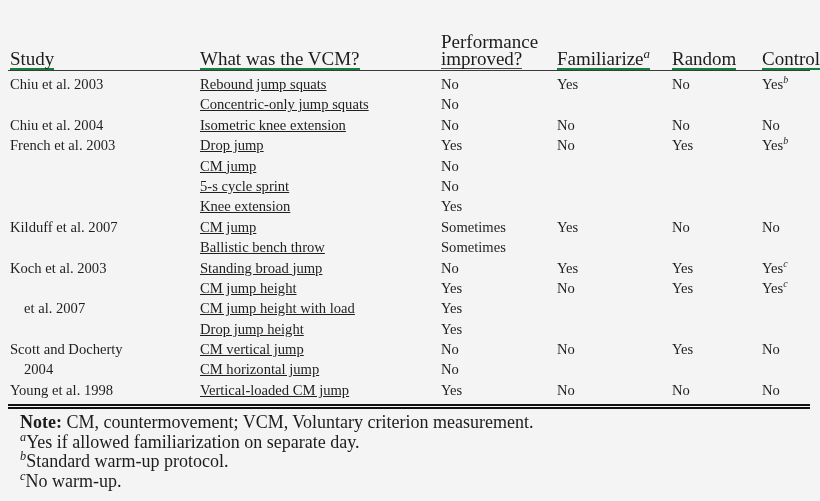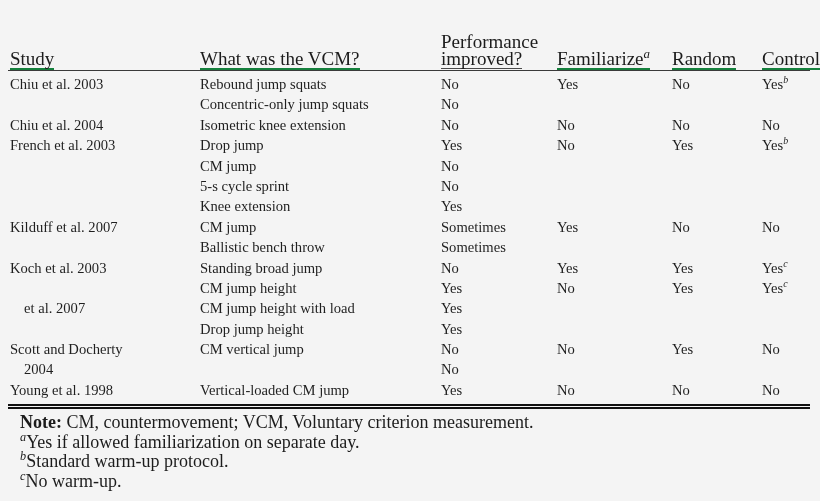--- a/index.html
+++ b/index.html
@@ -18,21 +18,21 @@
   #table-root {
     position: absolute;
     left: 0;
     top: 0;
     width: 820px;
     height: 501px;
   }
 
   
   .col-study      { left: 10px;  width: 190px; }
-  .col-vcm        { left: 200px; width: 238px; }
+  .col-vcm        { left: 200px; width: 238px; text-decoration: underline; }
   .col-perf       { left: 441px; width: 112px; }
   .col-fam        { left: 557px; width: 112px; }
   .col-rand       { left: 672px; width: 88px;  }
   .col-ctrl       { left: 762px; width: 58px;  }
 
   
   .thead {
     position: absolute;
     left: 0;
     top: 0;
@@ -240,20 +240,21 @@
       <div class="trow">
         <div class="cell col-study">Scott and Docherty</div>
         <div class="cell col-vcm">CM vertical jump</div>
         <div class="cell col-perf">No</div>
         <div class="cell col-fam">No</div>
         <div class="cell col-rand">Yes</div>
         <div class="cell col-ctrl">No</div>
       </div>
       <div class="trow">
         <div class="cell col-study indent">2004</div>
+        <div class="cell col-vcm">CM horizontal jump</div>
         <div class="cell col-perf">No</div>
       </div>
       <div class="trow">
         <div class="cell col-study">Young et al. 1998</div>
         <div class="cell col-vcm">Vertical-loaded CM jump</div>
         <div class="cell col-perf">Yes</div>
         <div class="cell col-fam">No</div>
         <div class="cell col-rand">No</div>
         <div class="cell col-ctrl">No</div>
       </div>

